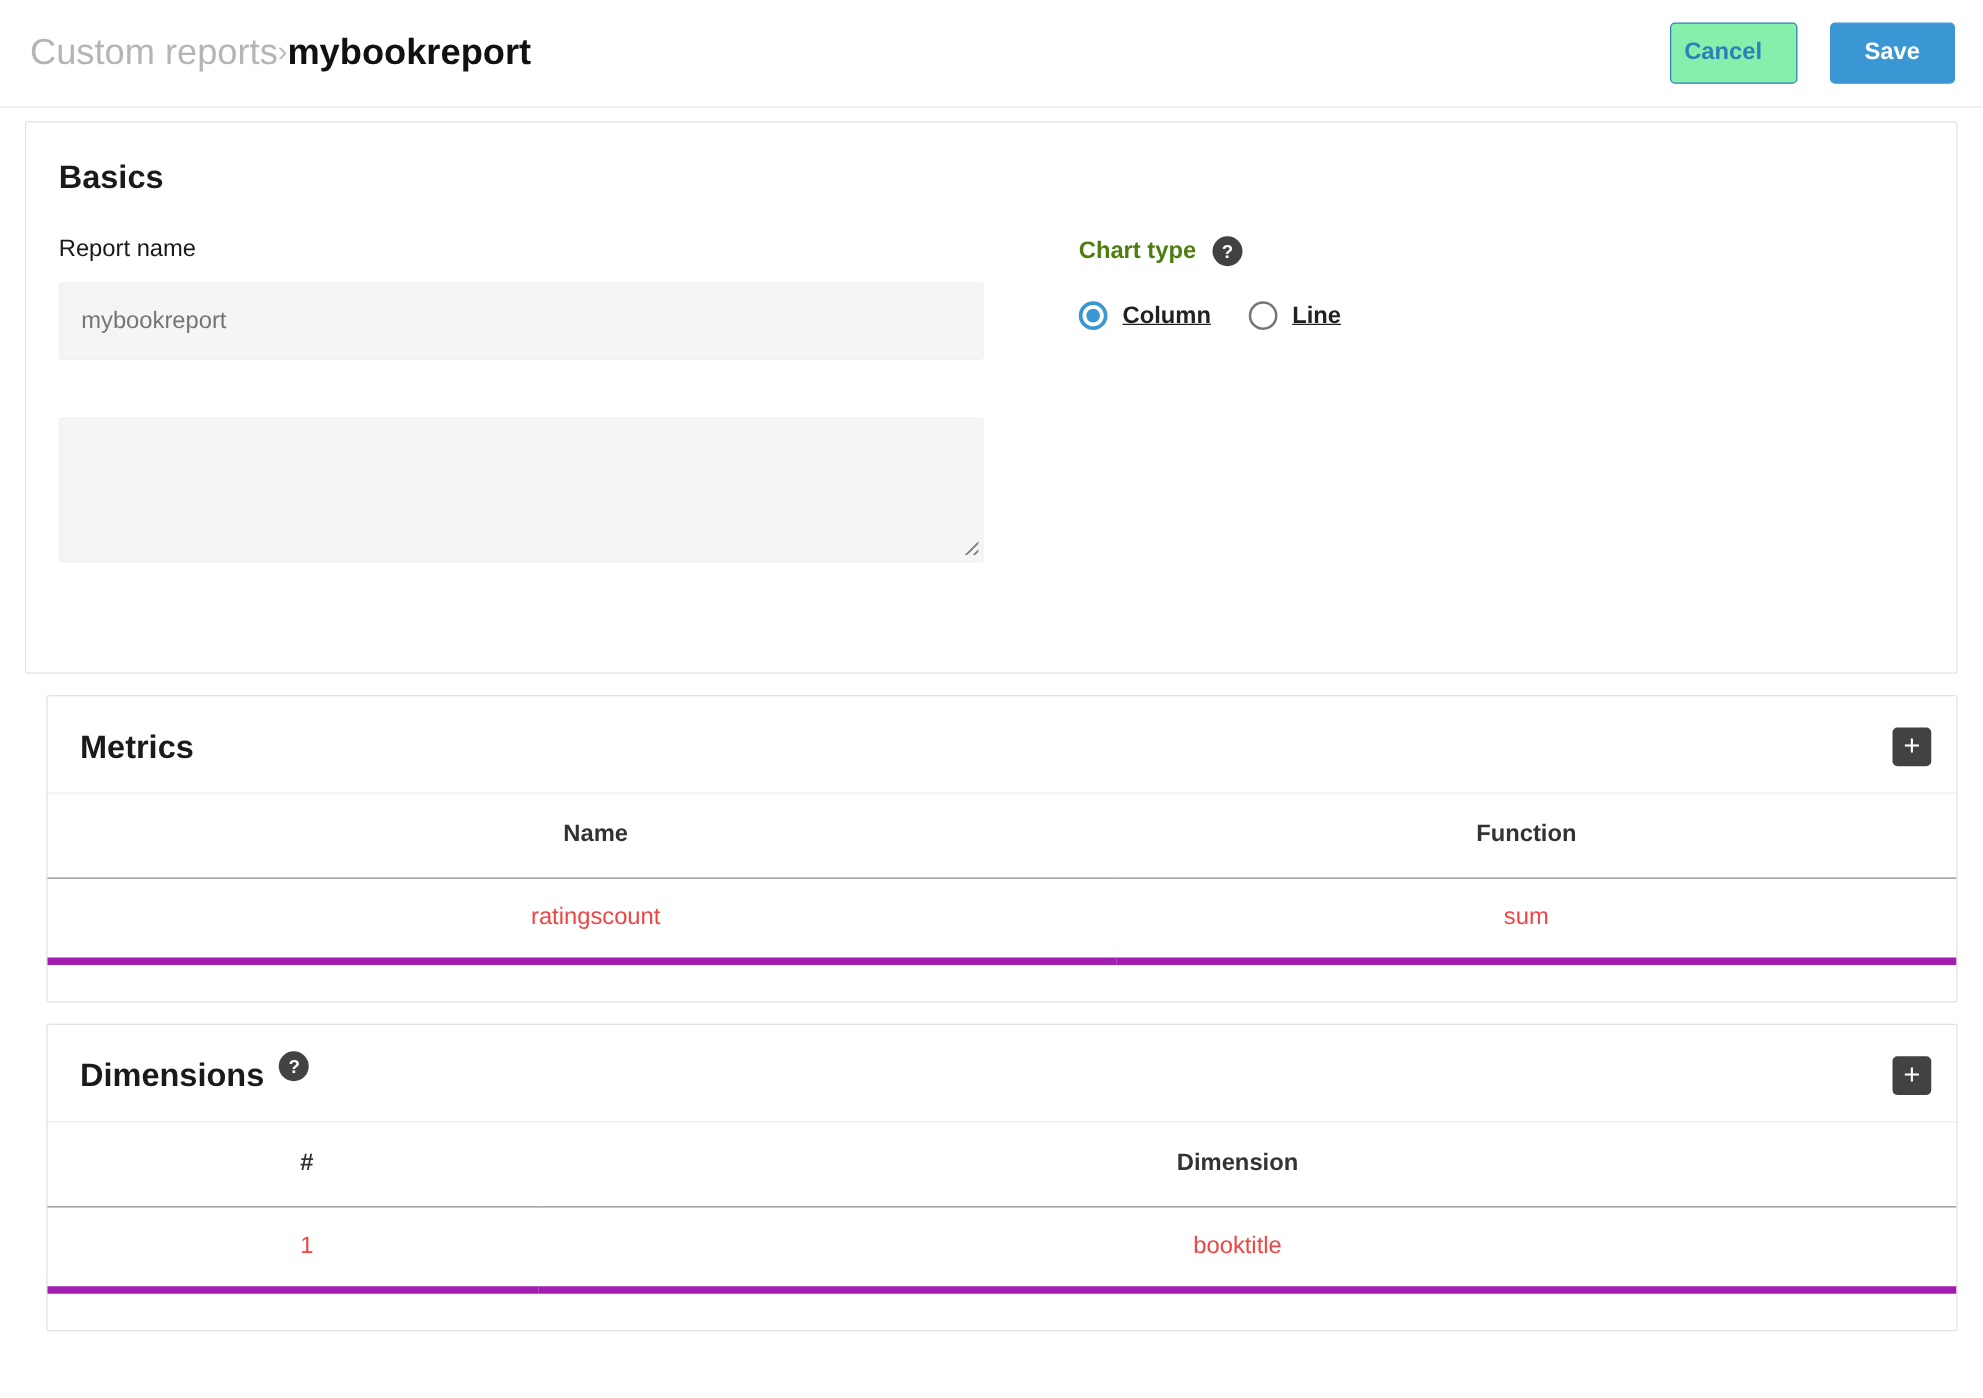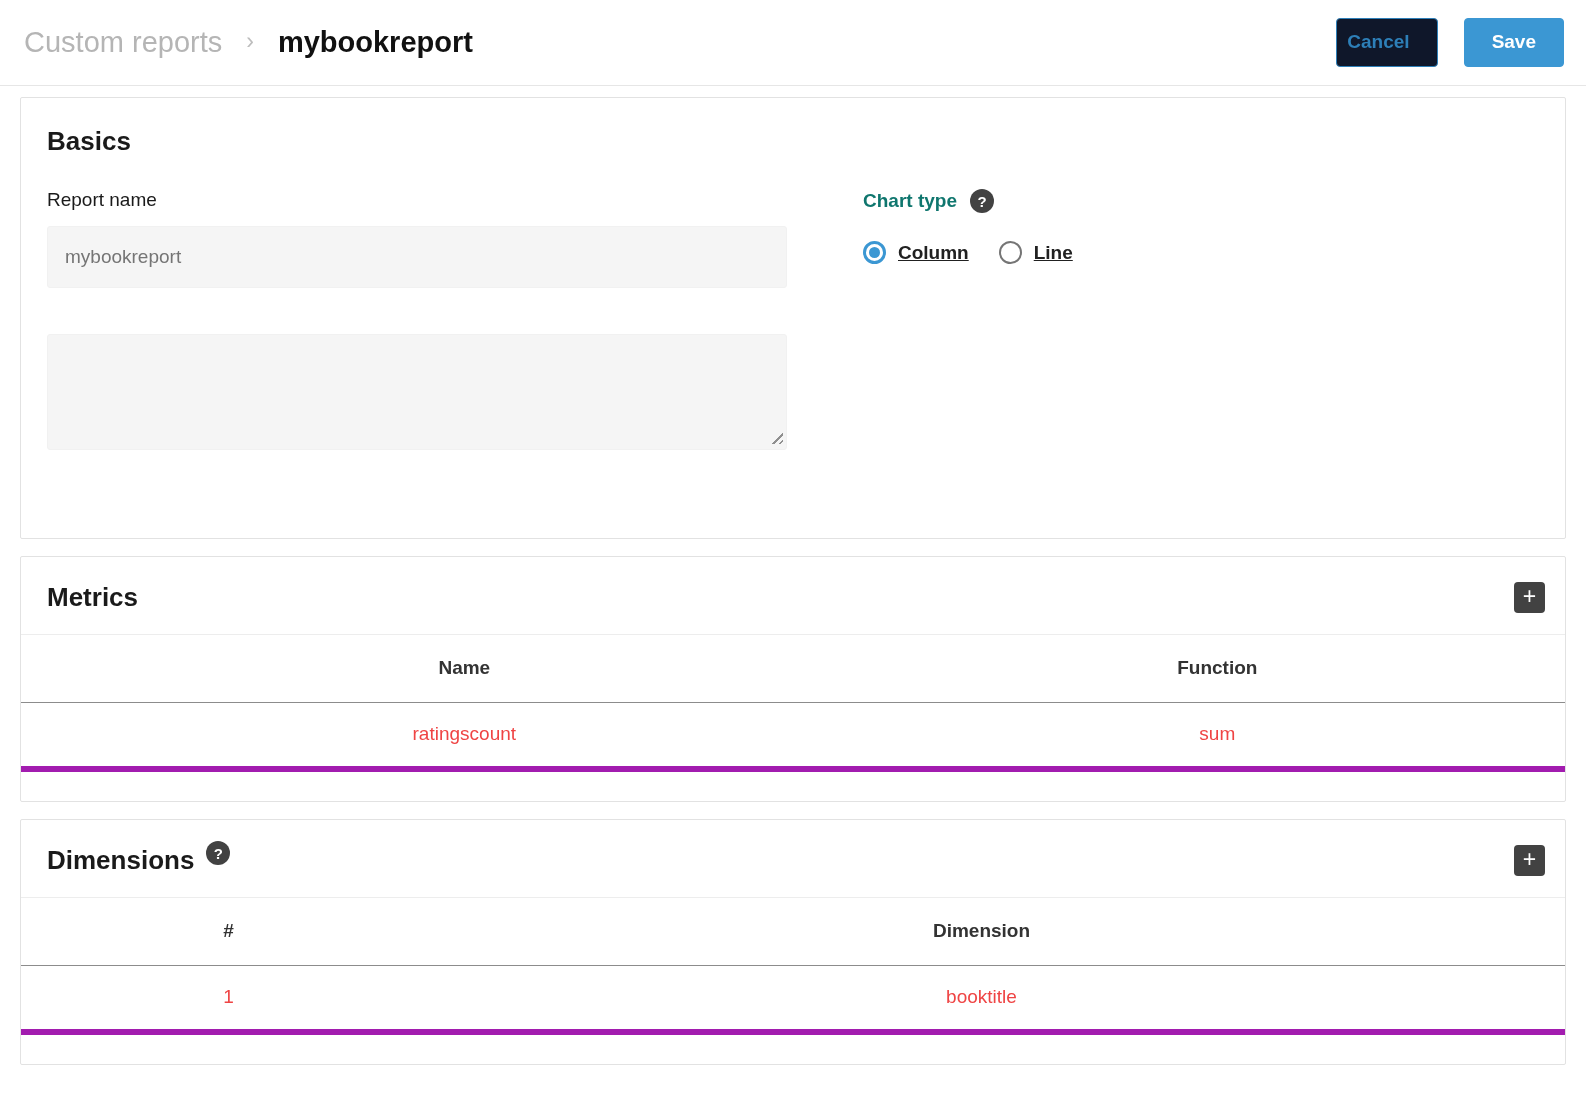--- a/index.html
+++ b/index.html
@@ -13,34 +13,34 @@
 
   
   .top-bar {
     display: flex;
     justify-content: space-between;
     align-items: center;
     height: 86px;
     padding: 0 22px 0 24px;
     border-bottom: 1px solid #e6e6e6;
   }
-  .breadcrumb { display: flex; align-items: flex-start; gap: 24px; font-size: 29px; }
+  .breadcrumb { display: flex; align-items: flex-start; gap: 0; font-size: 29px; }
   .crumb-parent { color: #b5b5b5; font-weight: 400; cursor: pointer; }
   .crumb-sep { color: #bdbdbd; font-size: 23px; margin-top: 2px; }
   .crumb-current { font-weight: 700; color: #111111; }
   .header-actions { display: flex; gap: 26px; align-items: center; }
   .btn {
     font-family: inherit;
     font-size: 19px;
     border-radius: 4px;
     padding: 12px 27px;
     cursor: pointer;
     line-height: 1.2;
   }
-  .btn-cancel { background: #0f172a; border: 1px solid #2d7fb8; color: #2d7fb8; font-weight: 600; padding-left: 10px; }
+  .btn-cancel { background: #86efac; border: 1px solid #2d7fb8; color: #2d7fb8; font-weight: 600; padding-left: 10px; }
   .btn-save   { background: #3b97d3; border: 1px solid #3b97d3; color: #ffffff; font-weight: 600; }
 
   
   main { padding: 11px 20px 13px; }
   .card {
     border: 1px solid #e2e2e2;
     border-radius: 2px;
     background: #ffffff;
     margin-bottom: 17px;
   }
@@ -78,21 +78,21 @@
   }
   .resize-handle {
     position: absolute; right: 4px; bottom: 6px;
     width: 14px; height: 14px;
     background: repeating-linear-gradient(135deg, transparent, transparent 3px, #8f8f8f 3px, #8f8f8f 4.5px);
     clip-path: polygon(100% 0, 100% 100%, 0 100%);
     cursor: nwse-resize;
   }
 
   .chart-type-row { display: flex; align-items: center; gap: 13px; margin-bottom: 28px; }
-  .chart-type-label { font-size: 19px; font-weight: 700; color: #0f766e; }
+  .chart-type-label { font-size: 19px; font-weight: 700; color: #4d7c0f; }
   .help-icon {
     width: 24px; height: 24px;
     border-radius: 50%;
     background: #424242;
     color: #ffffff;
     font-size: 15px; font-weight: 700;
     display: inline-flex; align-items: center; justify-content: center;
     cursor: pointer;
     flex: none;
   }
@@ -100,21 +100,21 @@
   .radio-option { display: flex; align-items: center; gap: 12px; font-size: 19px; font-weight: 600; color: #212121; cursor: pointer; }
   .radio { width: 23px; height: 23px; border-radius: 50%; position: relative; flex: none; background: #fff; }
   .radio.selected { border: 3px solid #3b97d3; }
   .radio.selected::after {
     content: ""; position: absolute; inset: 3px;
     border-radius: 50%; background: #3b97d3;
   }
   .radio.unselected { border: 2px solid #757575; }
 
   
-  .table-card { padding-bottom: 29px; }
+  .table-card { padding-bottom: 29px; margin-left: 17px; }
   .card-header {
     display: flex; justify-content: space-between; align-items: center;
     padding: 25px 20px 21px 26px;
     border-bottom: 1px solid #ededed;
   }
   .card-header .title-wrap { display: flex; align-items: flex-start; gap: 12px; }
   .card-header .help-icon { position: relative; top: -4px; }
   .add-btn {
     width: 31px; height: 31px;
     border-radius: 4px;

